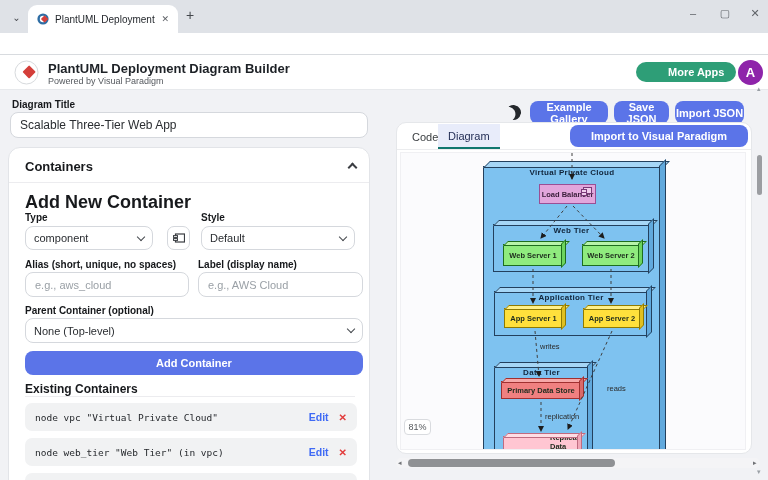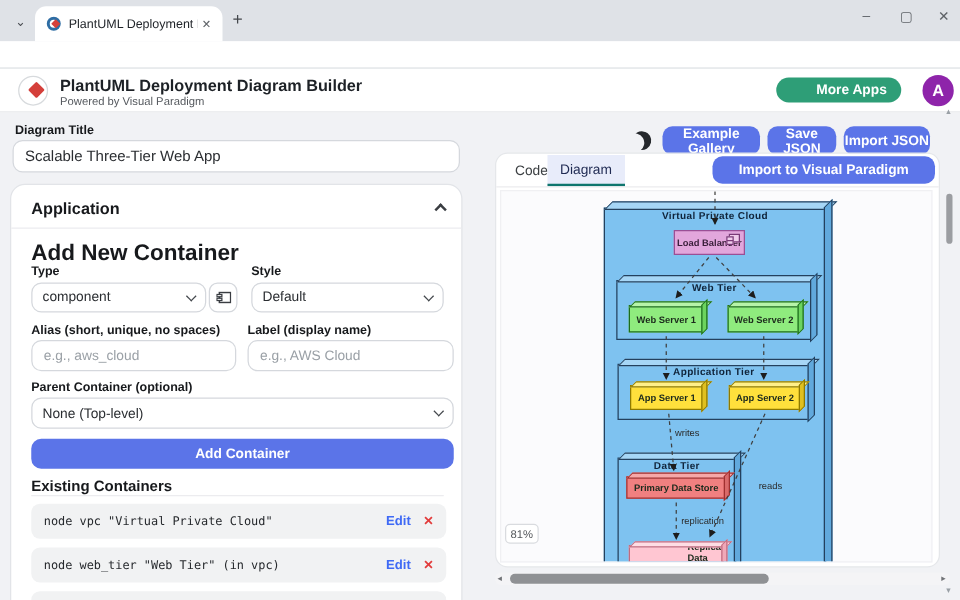--- a/index.html
+++ b/index.html
@@ -142,36 +142,36 @@
   <svg class="abs" style="left:14px;top:5px;" width="25" height="25" viewBox="0 0 25 25">
     <circle cx="12.5" cy="12.5" r="11.5" fill="#ffffff" stroke="#d7dadd"></circle>
     <path d="M12.5 2 A10.5 10.5 0 0 0 12.5 23 A7 7 0 0 1 12.5 2" fill="#3a7fc1"></path>
     <rect x="10.5" y="7" width="9.5" height="9.5" rx="1" transform="rotate(45 15 11.7)" fill="#d43f3a"></rect>
   </svg>
   <div class="abs hdr-title" style="left:48px;top:6px;">PlantUML Deployment Diagram Builder</div>
   <div class="abs hdr-sub" style="left:48px;top:21px;">
     <span>Powered by</span>
     <span>Visual Paradigm</span>
   </div>
-  <button class="abs btn-green" style="left:621px;top:7px;padding-left:32px;">More Apps</button>
+  <button class="abs btn-green" style="left:636px;top:7px;padding-left:32px;">More Apps</button>
   <div class="abs avatar-lg" style="left:738px;top:5px;">A</div>
 </div>
 
 <div class="abs lbl" style="left:12px;top:99px;">Diagram Title</div>
 <input class="abs input" style="left: 10px; top: 112px; width: 358px; height: 26px;" value="Scalable Three-Tier Web App">
 
 <div class="abs card">
-  <div class="abs lbl" style="left:16px;top:11px;font-size:13px;">Application</div>
+  <div class="abs lbl" style="left:16px;top:11px;font-size:13px;">Containers</div>
   <span class="abs chev-up" style="left:340px;top:12px;"></span>
   <div class="abs sep" style="left:0;top:34px;width:360px;"></div>
 
   <div class="abs lbl" style="left:16px;top:44px;font-size:18px;">Add New Container</div>
   <div class="abs lbl" style="left:16px;top:64px;">Type</div>
   <div class="abs lbl" style="left:192px;top:64px;">Style</div>
-  <div class="abs select" style="left:16px;top:78px;width:140px;height:24px;">
+  <div class="abs select" style="left:16px;top:78px;width:128px;height:24px;">
     <span>component</span>
       <span class="chev"></span>
   </div>
   <div class="abs cbtn" style="left:158px;top:78px;width:23px;height:24px;">
     <svg width="12" height="10" viewBox="0 0 12 10">
         <rect x="2.5" y="1" width="9" height="8" fill="none" stroke="#3a3d42" stroke-width="1.2"></rect>
         <rect x="0.5" y="2.6" width="4" height="1.8" fill="#fff" stroke="#3a3d42" stroke-width="1"></rect>
         <rect x="0.5" y="5.6" width="4" height="1.8" fill="#fff" stroke="#3a3d42" stroke-width="1"></rect>
       </svg>
   </div>

